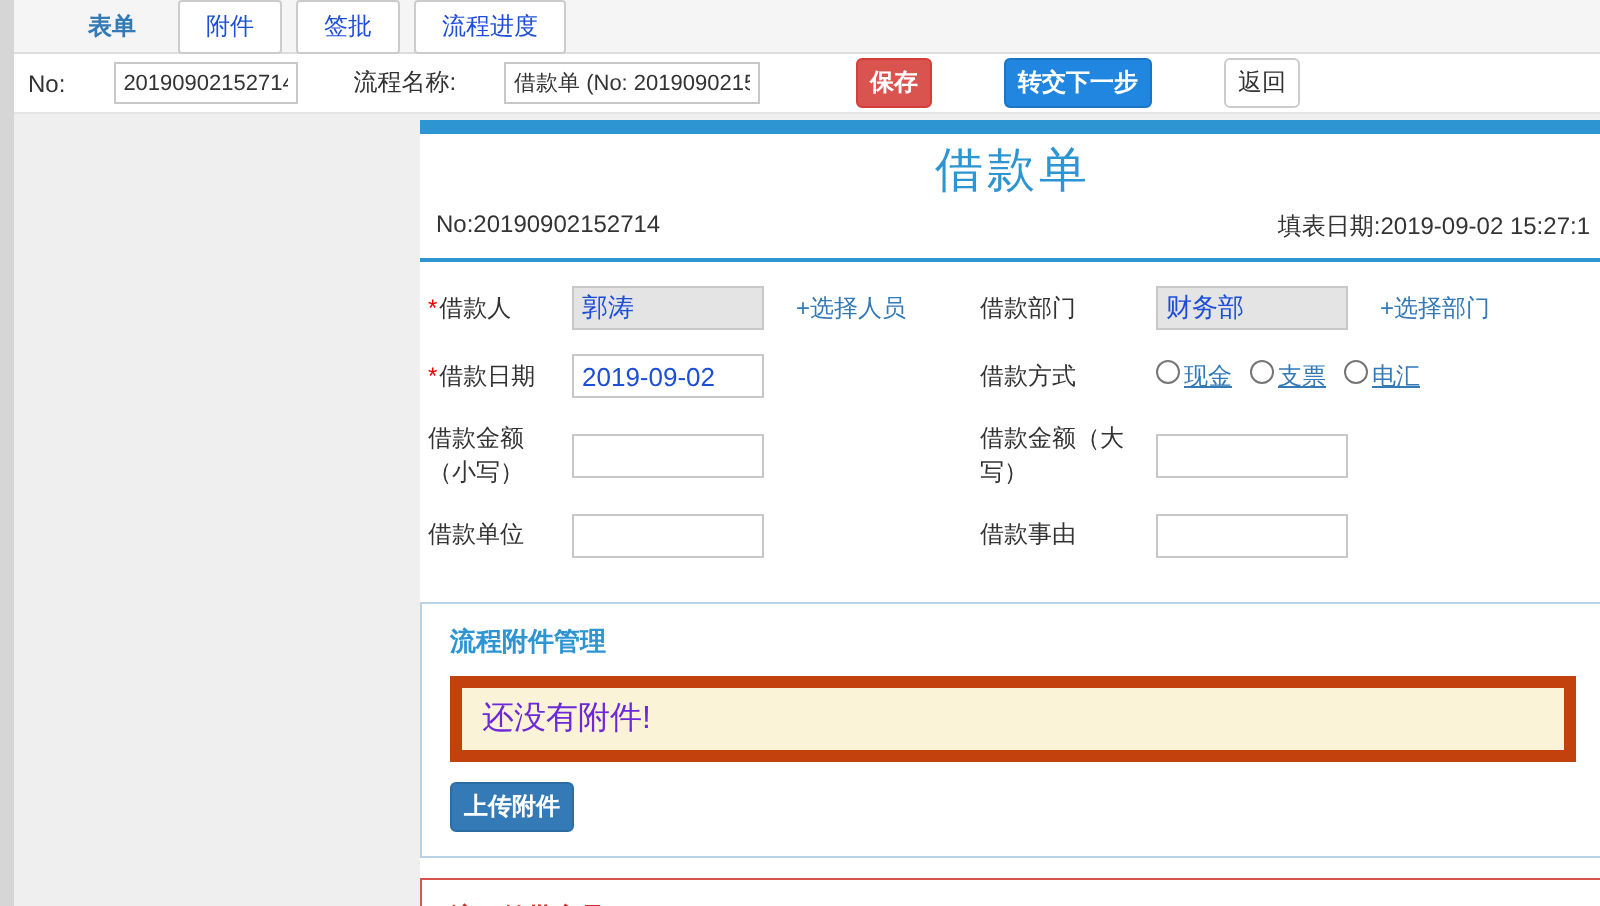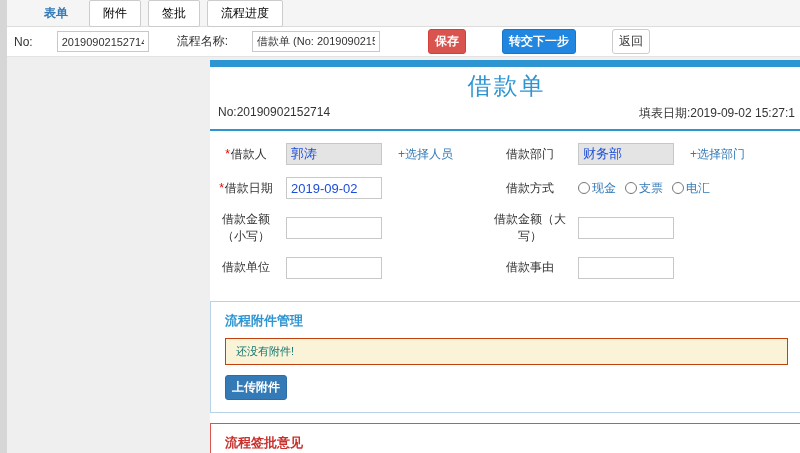--- a/index.html
+++ b/index.html
@@ -7,21 +7,21 @@
   body { font-family:"Liberation Sans","DejaVu Sans",sans-serif; }
 
   .screen { position:relative; width:800px; height:453px; overflow:hidden; background:#efefef; }
 
   .left-strip { position:absolute; left:0; top:0; width:7px; height:453px; background:#d6d6d6; z-index:20; }
 
   
   .tabbar { position:absolute; left:7px; right:0; top:0; height:27px; background:#f5f5f5;
             border-bottom:1px solid #ddd; display:flex; align-items:center; gap:7px;
             padding-left:23px; font-size:12px; z-index:10; }
-  .tab { padding:4px 13px; color:#000000; background:#fff; border:1px solid #ccc; border-radius:2px; cursor:pointer; }
+  .tab { padding:4px 13px; color:#1d4ed8; background:#fff; border:1px solid #ccc; border-radius:2px; cursor:pointer; }
   .tab.active { background:transparent; border:1px solid transparent; color:#337ab7; font-weight:bold; }
 
   
   .toolbar { position:absolute; left:7px; right:0; top:27px; height:30px; background:#fff;
              border-bottom:1px solid #e4e4e4; display:flex; align-items:center;
              font-size:12px; color:#333; padding-left:7px; z-index:10;gap:20px; }
   .toolbar .inp { height:21px; border:1px solid #c8c8c8; font-size:11px; padding:0 4px;
                   color:#333; font-family:inherit; background:#fff; }
   .no-inp { width:92px; margin:0 8px 0 4px; }
   .proc-inp { width:128px; margin:0 0 0 4px; }
@@ -36,36 +36,36 @@
   .panel { position:absolute; left:210px; top:3px; width:593px; background:#fff; padding-bottom:40px; }
   .panel-topbar { height:7px; background:#2e95d3; }
   .form-title { text-align:center; color:#2e95d3; font-size:24px; line-height:30px;
                 padding:4px 0 2px; letter-spacing:2px; }
   .meta-row { display:flex; justify-content:space-between; font-size:12px; color:#333;
               padding:2px 8px 7px; border-bottom:2px solid #2e95d3; }
 
   
   .fields { display:grid; grid-template-columns:72px 204px 88px 1fr;
             row-gap:12px; align-items:center; padding:12px 6px 14px 4px; }
-  .flabel { text-align:center; padding-right:8px; font-size:12px; color:#333; line-height:1.4; }
+  .flabel { text-align:left; padding-right:8px; font-size:12px; color:#333; line-height:1.4; }
   .req { color:#e00; margin-right:1px; }
   .fctrl { display:flex; align-items:center; }
   .fld { width:96px; height:22px; border:1px solid #c8c8c8; font-size:13px; padding:0 4px;
          font-family:inherit; color:#1d4ed8; background:#fff; }
   .ro { background:#e4e4e4; }
   .flink { color:#337ab7; font-size:12px; margin-left:16px; text-decoration:none; cursor:pointer; white-space:nowrap; }
   .radios { gap:9px; }
-  .radio { display:flex; align-items:center; gap:2px; color:#337ab7; font-size:12px; cursor:pointer; }
+  .radio { display:flex; gap:2px; color:#337ab7; font-size:12px; cursor:pointer;text-decoration:underline; }
   .radio input { width:12px; height:12px; margin:0; cursor:pointer; }
 
   
   .attach-box { margin-top:8px; border:1px solid #b9d3e6; background:#fff; }
   .attach-title { color:#2e95d3; font-weight:bold; font-size:13px; padding:10px 14px 8px; }
-  .attach-empty { margin:0 14px; background:#faf3d8; border:1px solid #c2410c; color:#0f766e;
-                  font-size:11px; padding:5px 10px; }
+  .attach-empty { margin:0 14px; background:#faf3d8; border:6px solid #c2410c; color:#6d28d9;
+                  font-size:16px; padding:5px 10px; }
   .btn-upload { margin:10px 14px 12px; background:#337ab7; border-color:#2e6da4; color:#fff; font-weight:bold; }
 
   
   .approve-box { margin-top:10px; border:1px solid #d9534f; background:#fff; padding-bottom:60px; }
   .approve-title { color:#c9302c; font-weight:bold; font-size:13px; padding:10px 14px 6px; }
 </style>
 </head>
 <body>
 
 <div class="screen">

